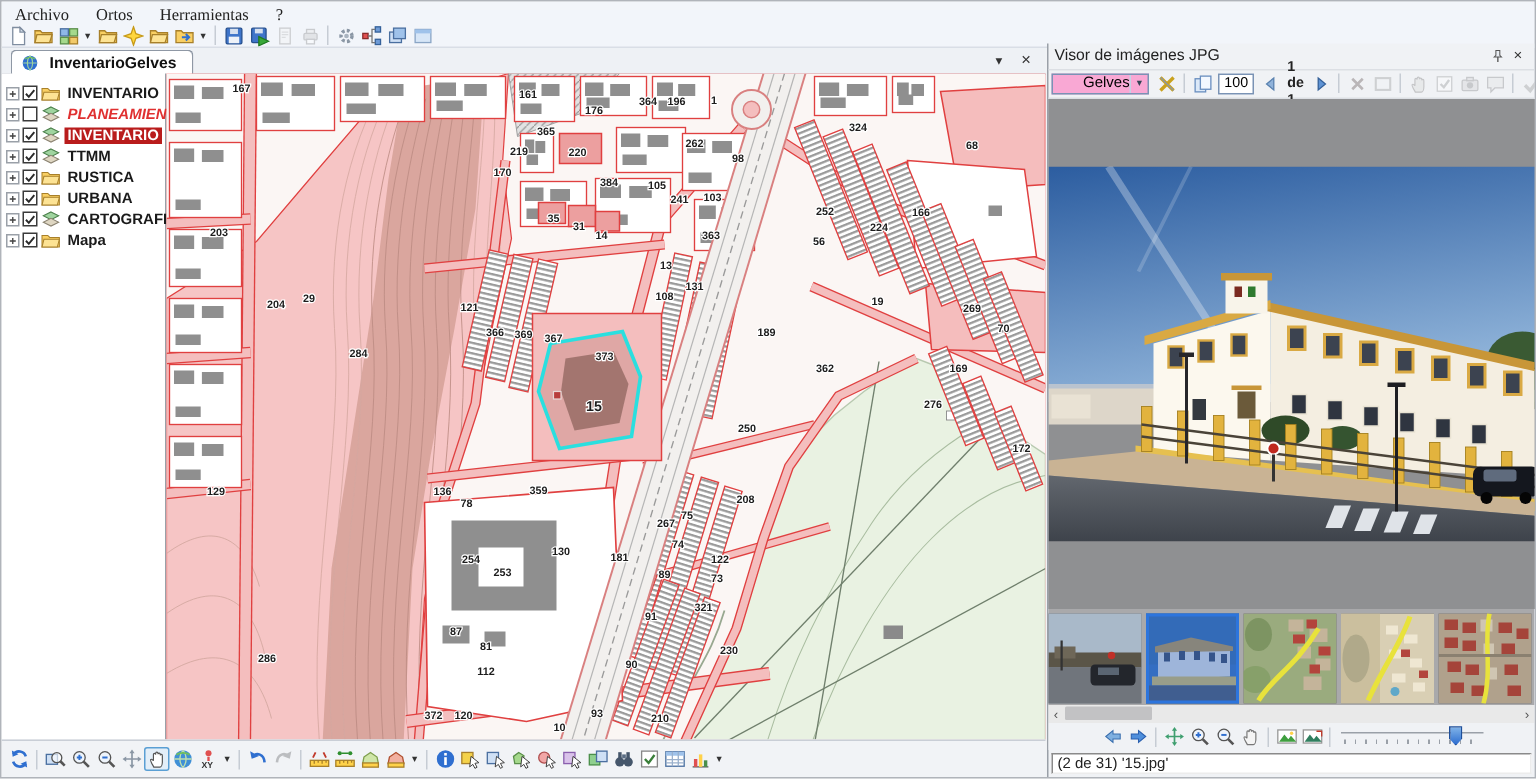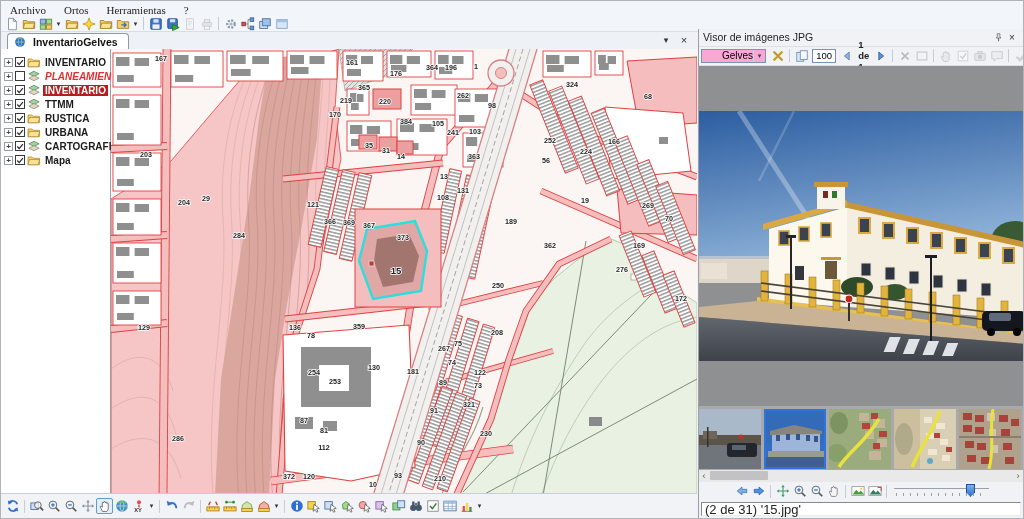--- a/index.html
+++ b/index.html
@@ -53,21 +53,21 @@
   .thumb .selveil{position:absolute;inset:0;background:rgba(45,110,220,.42);}
   .rp-scroll{height:12px;background:#e9e9e9;position:relative;font-size:9px;color:#555;}
   .sarrow{position:absolute;top:0;width:10px;height:12px;text-align:center;line-height:12px;}
   .sthumb{position:absolute;left:11px;top:1px;width:58px;height:9px;background:#c2c2c4;border-radius:1px;}
   .rp-nav{height:19px;display:flex;align-items:center;justify-content:center;background:#f0f2f5;}
   .slider{position:relative;width:95px;height:14px;margin-left:4px;}
   .slider .track{position:absolute;left:0;right:0;top:4px;height:1px;background:#9aa0a8;}
   .slider .ticks{position:absolute;left:2px;right:2px;top:9px;height:3px;background:repeating-linear-gradient(90deg,#9aa0a8 0 1px,transparent 1px 7px);}
   .slider .sl-thumb{position:absolute;left:72px;top:0;width:9px;height:13px;background:linear-gradient(#7fb2e8,#2f6fd0);border:1px solid #1f4f9a;box-sizing:border-box;clip-path:polygon(0 0,100% 0,100% 62%,50% 100%,0 62%);}
   .rp-status{height:18px;padding:2px 2px 0 2px;box-sizing:border-box;}
-  .status-field{height:14px;background:#fff;border:1px solid;border-color:#8a8a8a #ececec #ececec #8a8a8a;font-size:13px;line-height:13px;padding-left:3px;color:#222;box-sizing:border-box;}
+  .status-field{height:14px;background:#fff;border:1px solid;border-color:#8a8a8a #ececec #ececec #8a8a8a;font-size:10px;line-height:13px;padding-left:3px;color:#222;box-sizing:border-box;}
   #mapsvg text{font-family:"Liberation Sans",sans-serif;font-weight:bold;fill:#1d1d1d;paint-order:stroke;stroke:#ffffff;stroke-width:1.6px;}
 </style>
 </head>
 <body>
 
 <div id="app">
 
   <div id="menubar">
       <span class="menu-item">Archivo</span>
       <span class="menu-item">Ortos</span>

